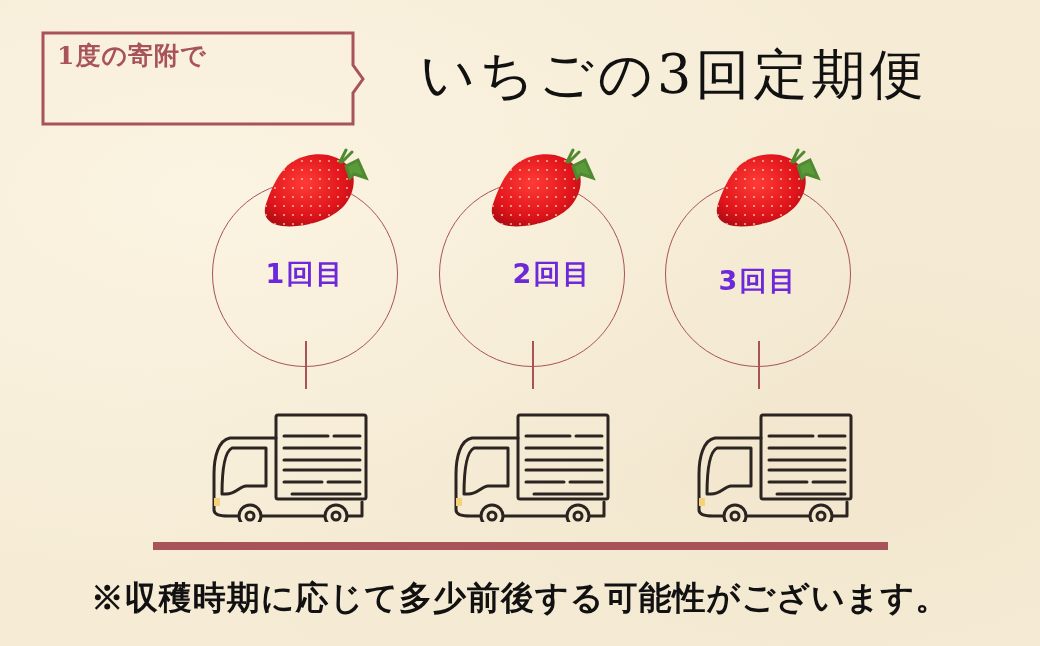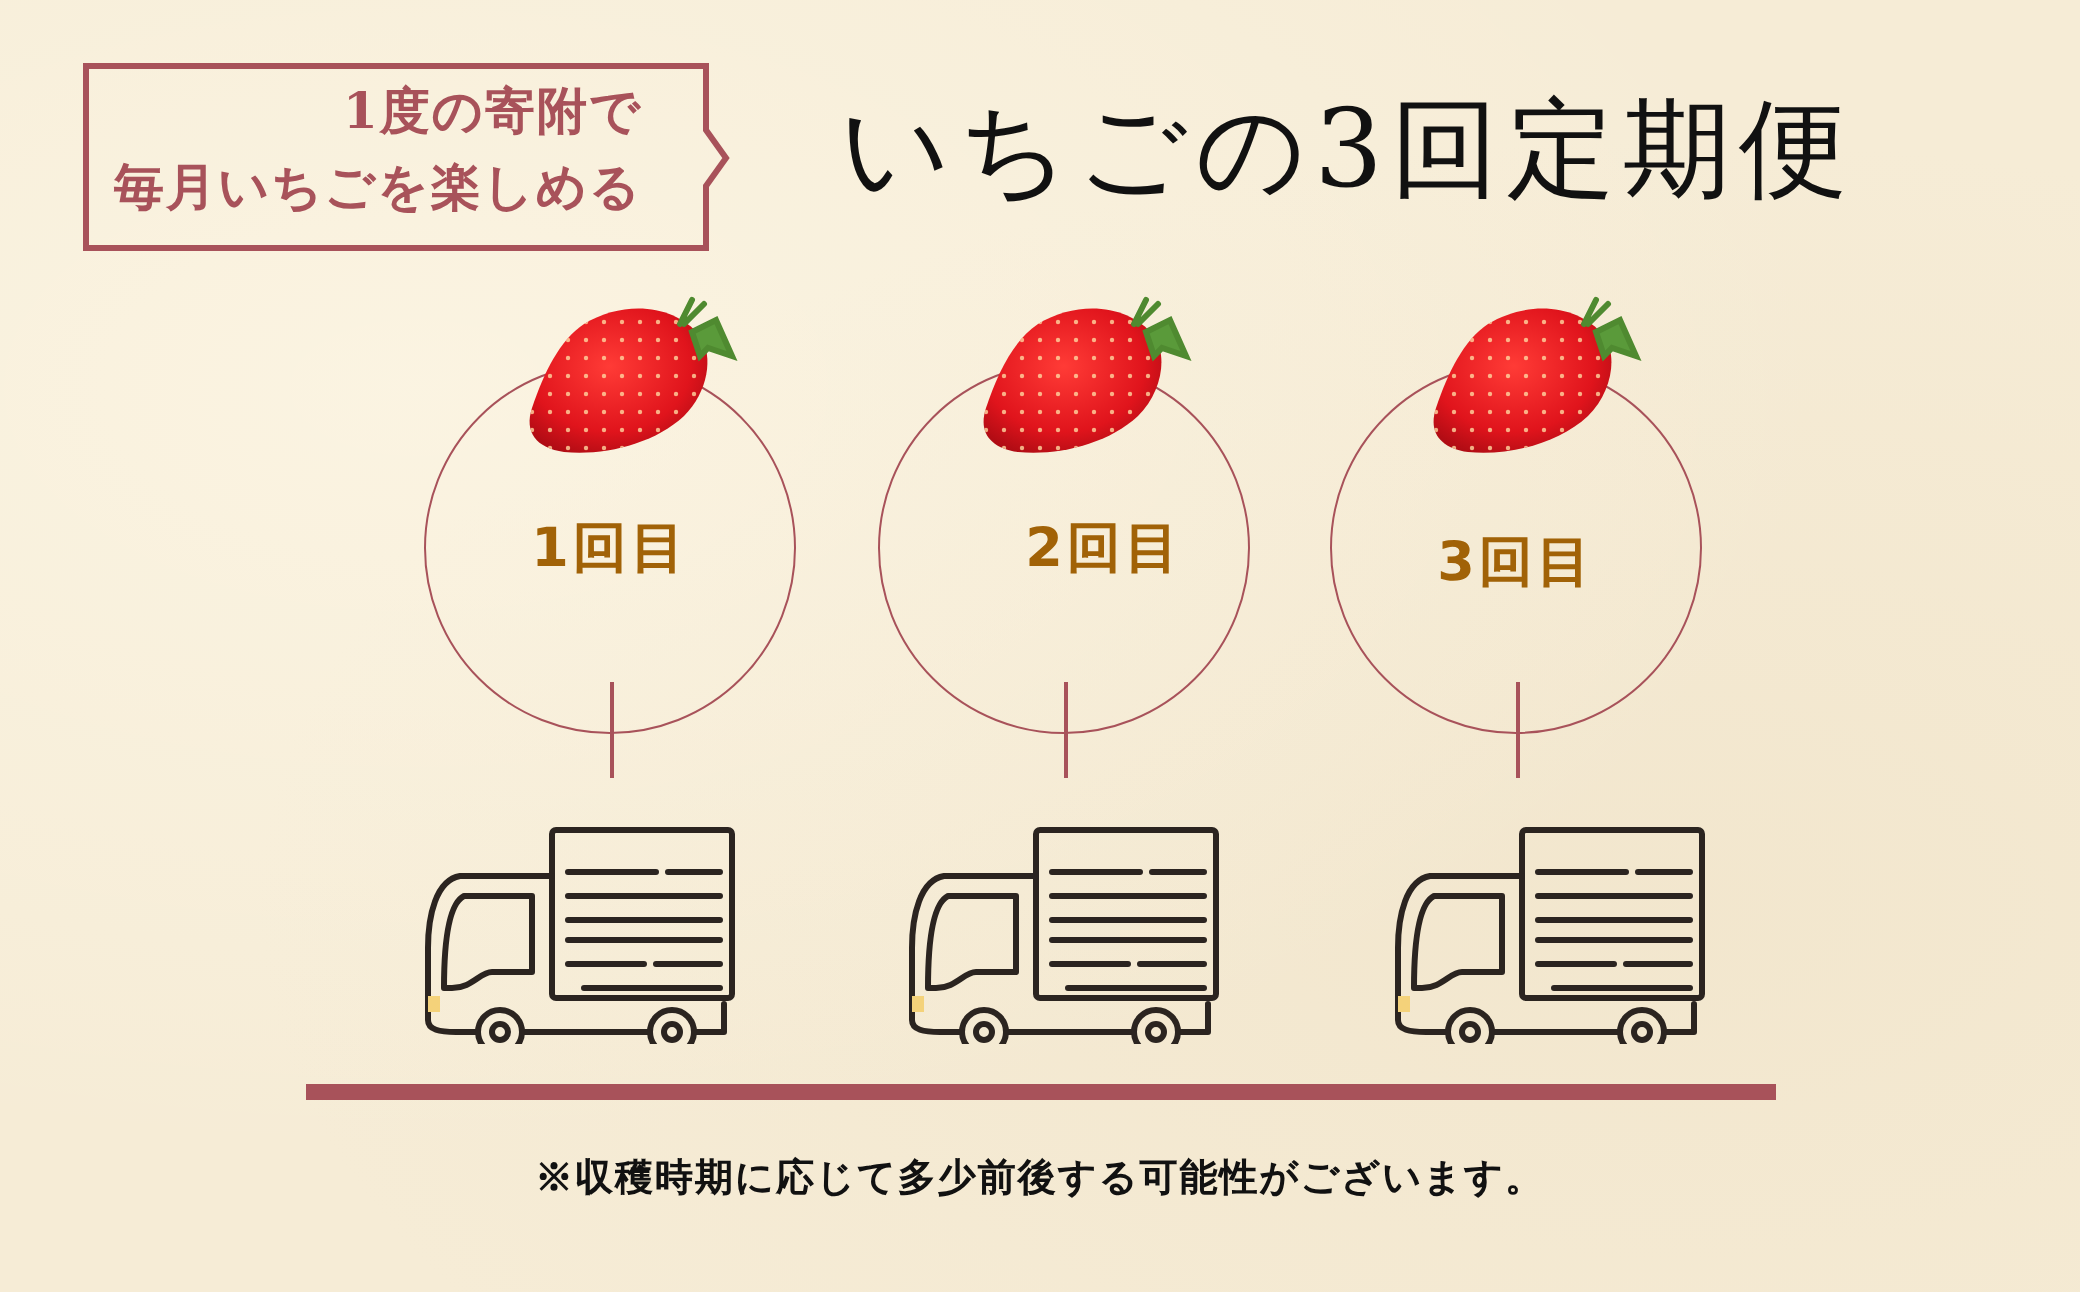--- a/index.html
+++ b/index.html
@@ -25,43 +25,42 @@
   .title {
     left: 420px; top: 40px; font-size: 54px; font-weight: normal; color: #111;
     letter-spacing: 4px; line-height: 70px;
     font-family: "DejaVu Serif", serif;
   }
   .round {
     width: 186px; height: 186px; border: 1.5px solid #a8525a; border-radius: 50%;
     box-sizing: border-box;
   }
   .round-label {
-    width: 186px; text-align: center; color: #a16207; font-weight: bold;
+    width: 186px; text-align: center; color: #6d28d9; font-weight: bold;
     font-size: 27px; font-family: "DejaVu Sans", sans-serif; letter-spacing: 2px;
   }
   .stem { width: 1.5px; height: 48px; background: #a8525a; }
   .berry { width: 110px; height: 85px; }
   .truck { width: 168px; height: 110px; }
   .bar { left: 153px; top: 542px; width: 735px; height: 8px; background: #a8525a; }
   .note {
     left: 0; width: 1040px; top: 576px; text-align: center;
-    font-size: 19px; font-weight: bold; color: #111; letter-spacing: 1px;
+    font-size: 33px; font-weight: bold; color: #111; letter-spacing: 1px;
     font-family: "DejaVu Serif", serif;
   }
 </style>
 </head>
 <body>
 
 <div class="abs callout">
   <svg width="330" height="100" viewBox="0 0 330 100">
     <path d="M2 2 H312 V34 L322 48 L312 62 V93 H2 Z" fill="none" stroke="#a8525a" stroke-width="3" stroke-linejoin="miter"></path>
   </svg>
   <div class="callout-text">
     <div>1度の寄附で</div>
-    <div>毎月いちごを楽しめる</div>
   </div>
 </div>
 
 <div class="abs title">いちごの3回定期便</div>
 
 <div>
   <div class="abs round" style="left:212px; top:181px;"></div>
   <div class="abs round-label" style="left:212px; top:256px;">1回目</div>
   <div class="abs stem" style="left:305px; top:341px;"></div>
   <svg class="abs berry" style="left:262px; top:148px;" viewBox="0 0 110 85">

